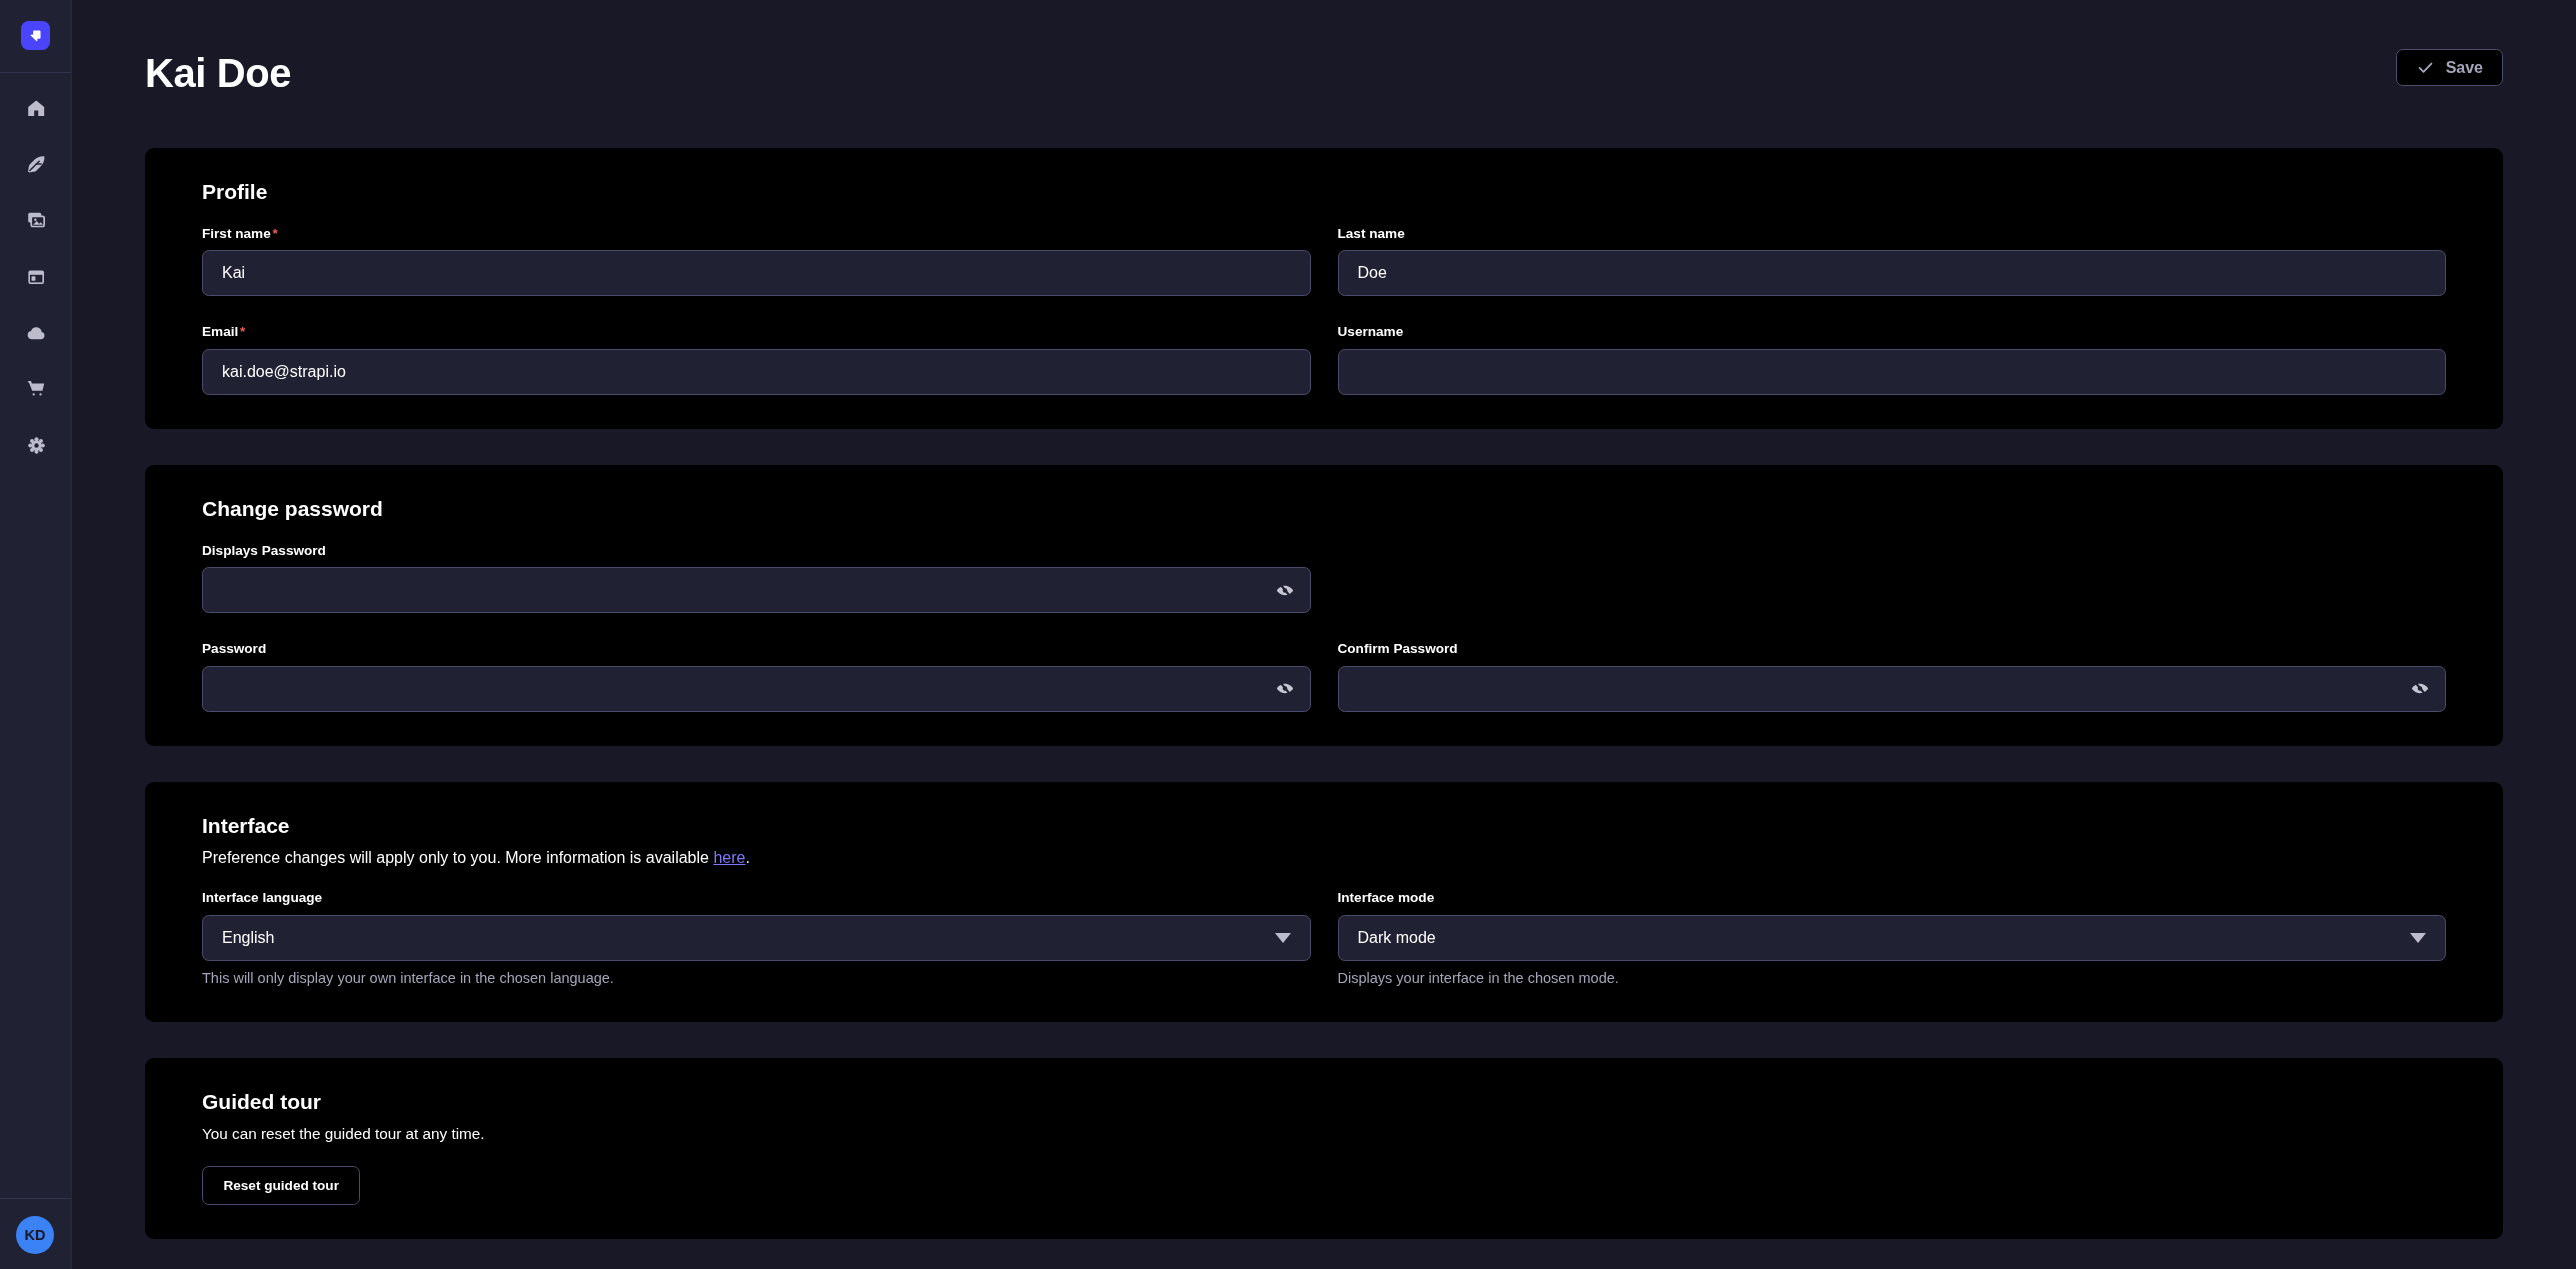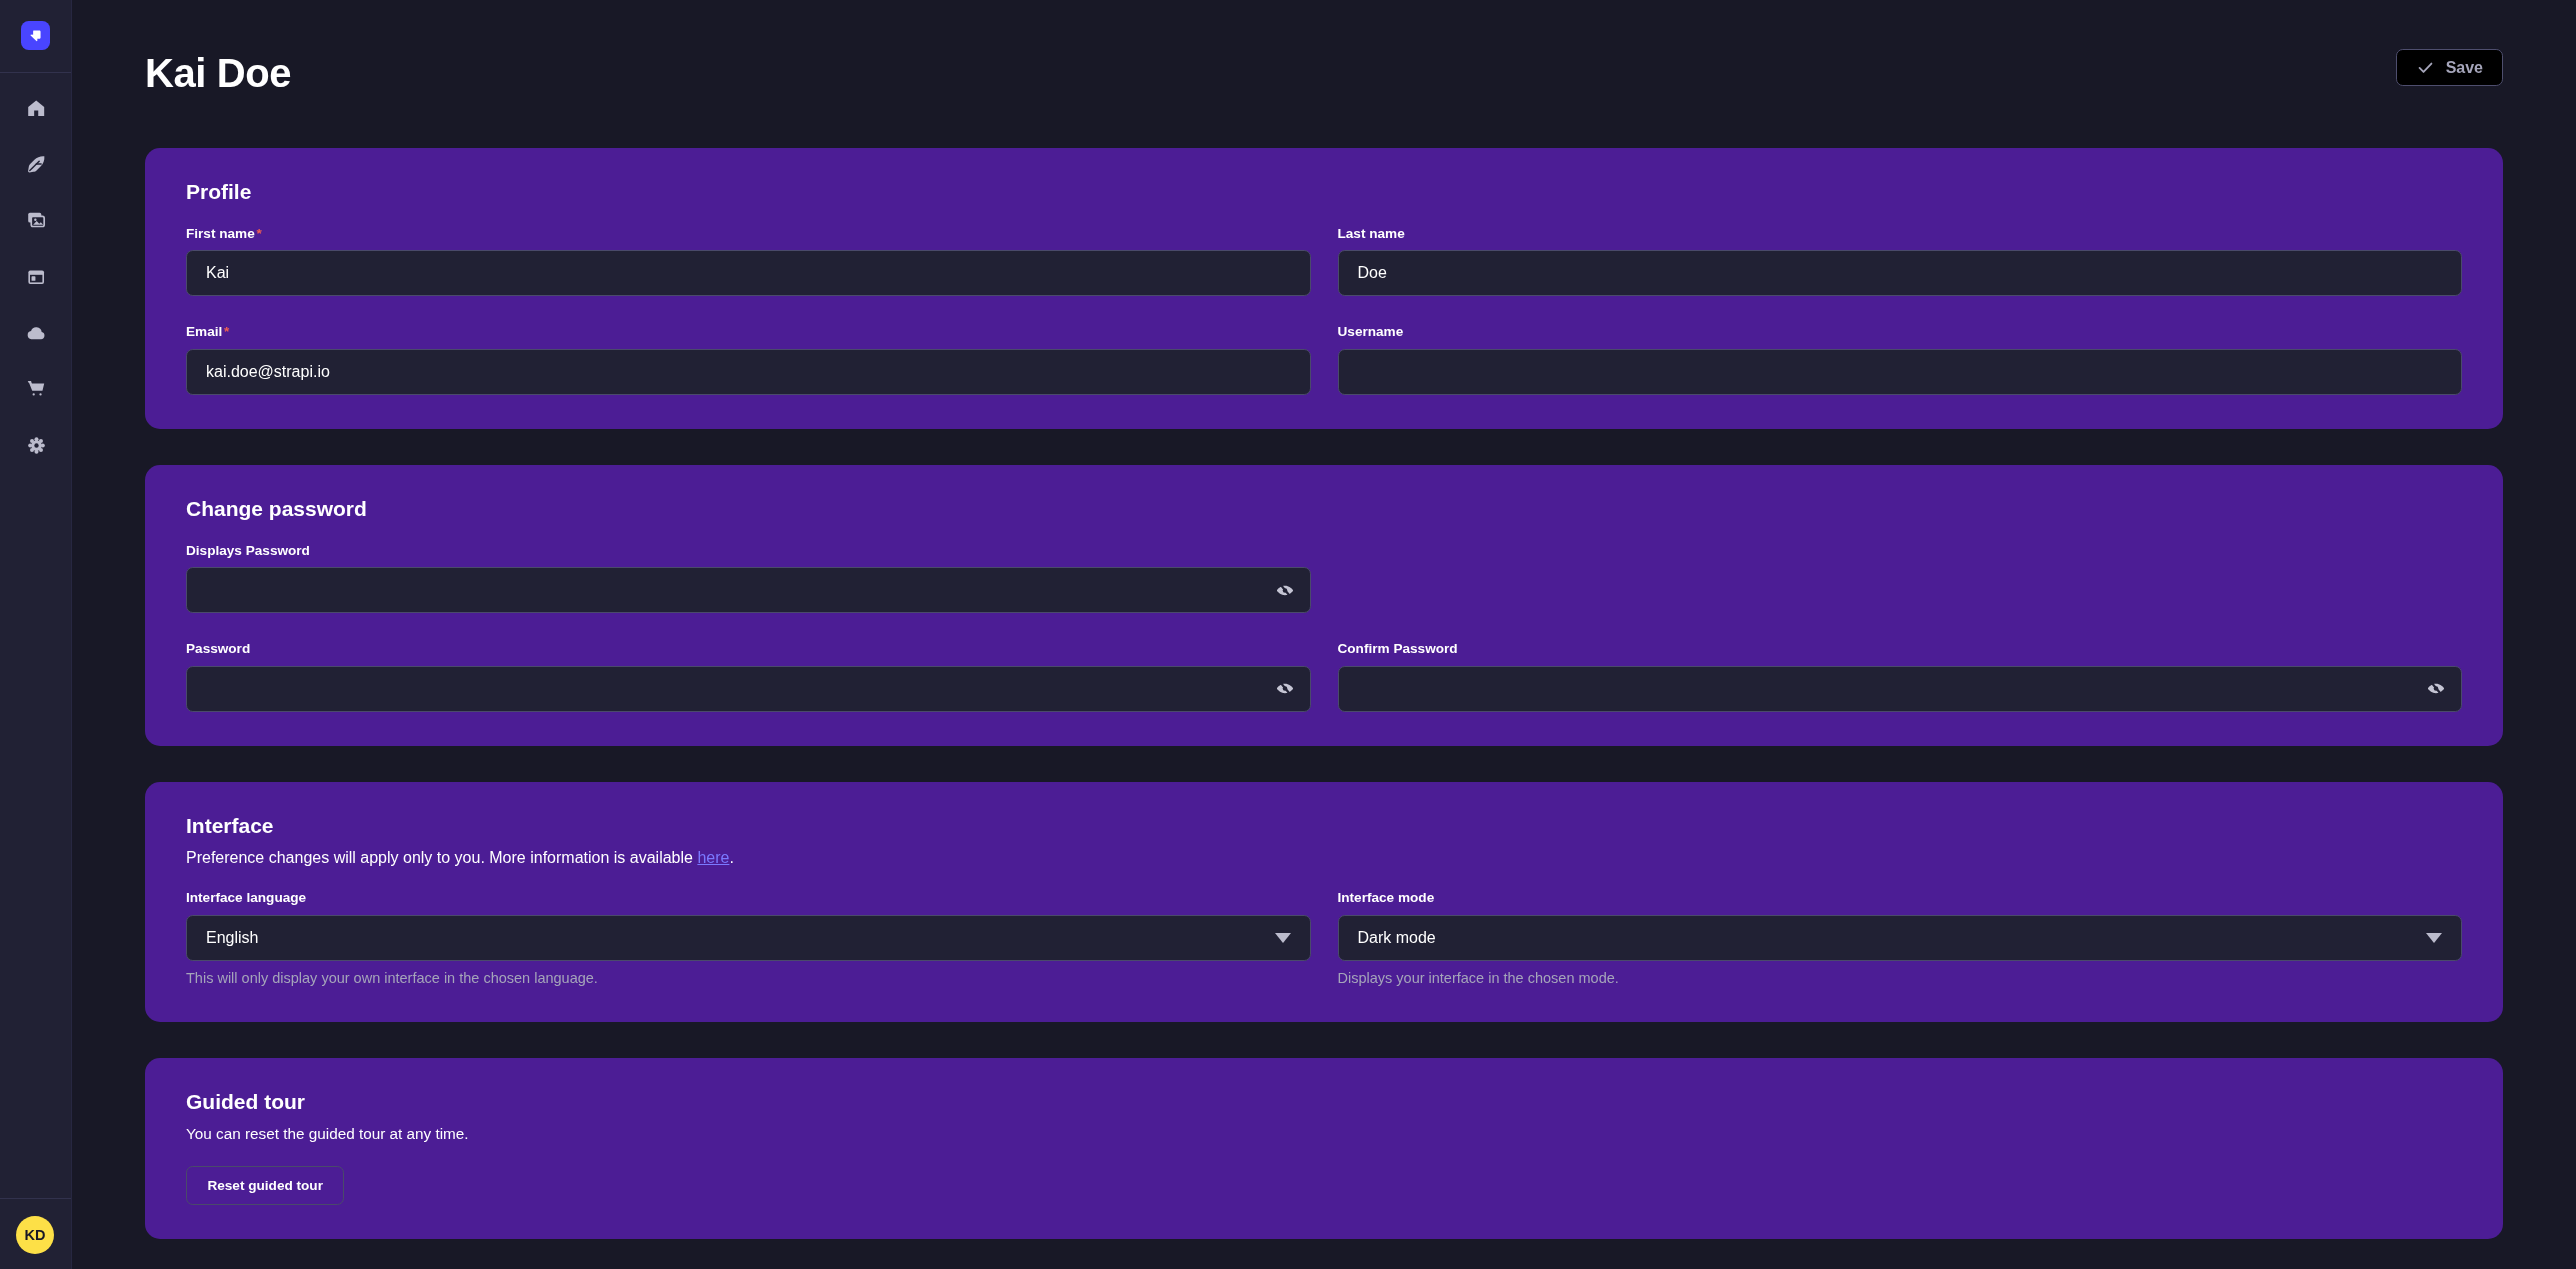--- a/index.html
+++ b/index.html
@@ -34,21 +34,21 @@
   .nav-btn {
     position: absolute; left: 19px;
     width: 34px; height: 34px;
     background: transparent; border: none; padding: 0;
     display: flex; align-items: center; justify-content: center;
     cursor: pointer; border-radius: 6.8px;
   }
   .avatar-btn {
     position: absolute; top: 1216px; left: 16px;
     width: 38px; height: 38px; border-radius: 50%;
-    background: #fde047; color: #181826;
+    background: #3b82f6; color: #181826;
     border: none; cursor: pointer;
     font-family: inherit; font-size: 14.5px; font-weight: bold;
     display: flex; align-items: center; justify-content: center;
   }
   
   .main {
     position: absolute; left: 72px; top: 0;
     width: 2504px; height: 1269px;
     padding: 49px 73px 0;
   }
@@ -63,22 +63,22 @@
   }
   .save-btn {
     display: flex; align-items: center; gap: 11px;
     height: 37px; padding: 0 19px;
     background: #000000; border: 0.9px solid #4e4e6e; border-radius: 6.8px;
     color: #a5a5ba; font-family: inherit; font-size: 16px; font-weight: bold;
     cursor: pointer;
   }
   
   .card {
-    background: #4c1d95; border-radius: 15px;
-    padding: 31px 41px 34px;
+    background: #000000; border-radius: 9px;
+    padding: 31px 57px 34px;
     margin-top: 36px;
   }
   .card.first { margin-top: 51px; }
   h2.card-title {
     margin: 0; color: #ffffff;
     font-size: 21px; line-height: 25.6px; font-weight: bold;
   }
   .card-sub { margin: 8.5px 0 0; color: #ffffff; font-size: 16px; line-height: 22px; }
   .link { color: #7b79ff; text-decoration: underline; cursor: pointer; }
   .form-grid {

